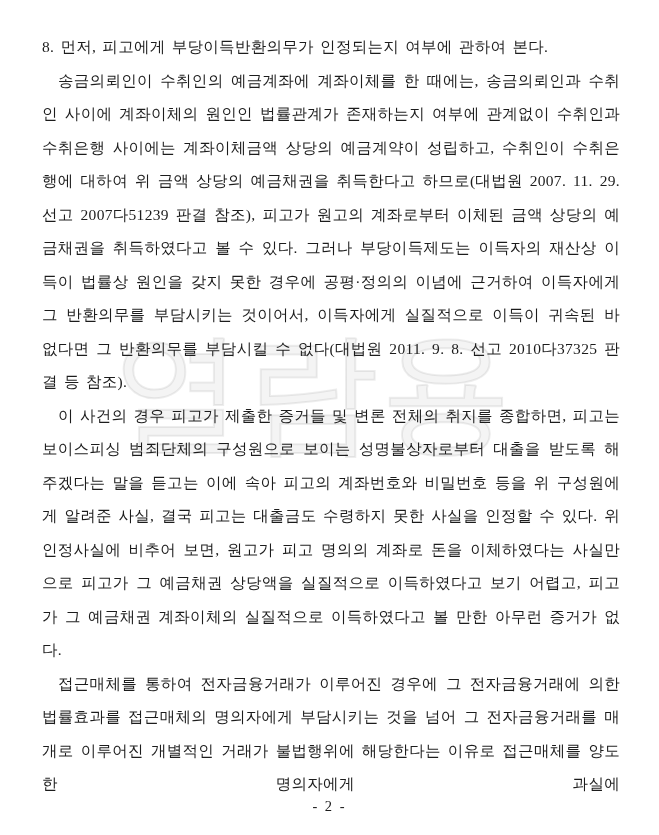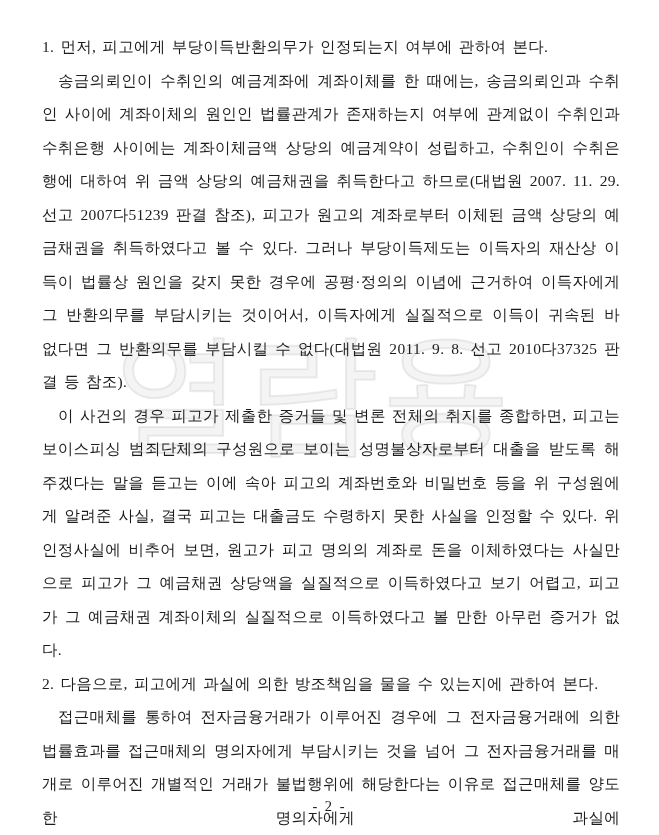--- a/index.html
+++ b/index.html
@@ -67,22 +67,21 @@
   }
 </style>
 </head>
 <body>
 
 <div class="sheet">
 
   <div class="watermark">열람용</div>
 
   <div class="content">
-    <p class="para numbered">1. 먼저, 피고에게 부당이득반환의무가 인정되는지 여부에 관하여 본다.</p>
+    <p class="para numbered">8. 먼저, 피고에게 부당이득반환의무가 인정되는지 여부에 관하여 본다.</p>
     <p class="para indented">송금의뢰인이 수취인의 예금계좌에 계좌이체를 한 때에는, 송금의뢰인과 수취인 사이에 계좌이체의 원인인 법률관계가 존재하는지 여부에 관계없이 수취인과 수취은행 사이에는 계좌이체금액 상당의 예금계약이 성립하고, 수취인이 수취은행에 대하여 위 금액 상당의 예금채권을 취득한다고 하므로(대법원 2007. 11. 29. 선고 2007다51239 판결 참조), 피고가 원고의 계좌로부터 이체된 금액 상당의 예금채권을 취득하였다고 볼 수 있다. 그러나 부당이득제도는 이득자의 재산상 이득이 법률상 원인을 갖지 못한 경우에 공평·정의의 이념에 근거하여 이득자에게 그 반환의무를 부담시키는 것이어서, 이득자에게 실질적으로 이득이 귀속된 바 없다면 그 반환의무를 부담시킬 수 없다(대법원 2011. 9. 8. 선고 2010다37325 판결 등 참조).</p>
     <p class="para indented">이 사건의 경우 피고가 제출한 증거들 및 변론 전체의 취지를 종합하면, 피고는 보이스피싱 범죄단체의 구성원으로 보이는 성명불상자로부터 대출을 받도록 해 주겠다는 말을 듣고는 이에 속아 피고의 계좌번호와 비밀번호 등을 위 구성원에게 알려준 사실, 결국 피고는 대출금도 수령하지 못한 사실을 인정할 수 있다. 위 인정사실에 비추어 보면, 원고가 피고 명의의 계좌로 돈을 이체하였다는 사실만으로 피고가 그 예금채권 상당액을 실질적으로 이득하였다고 보기 어렵고, 피고가 그 예금채권 계좌이체의 실질적으로 이득하였다고 볼 만한 아무런 증거가 없다.</p>
-    <p class="para numbered">2. 다음으로, 피고에게 과실에 의한 방조책임을 물을 수 있는지에 관하여 본다.</p>
     <p class="para indented continued">접근매체를 통하여 전자금융거래가 이루어진 경우에 그 전자금융거래에 의한 법률효과를 접근매체의 명의자에게 부담시키는 것을 넘어 그 전자금융거래를 매개로 이루어진 개별적인 거래가 불법행위에 해당한다는 이유로 접근매체를 양도한 명의자에게 과실에</p>
   </div>
 
   <div class="footer">- 2 -</div>
 
 </div>
 
 </body></html>

